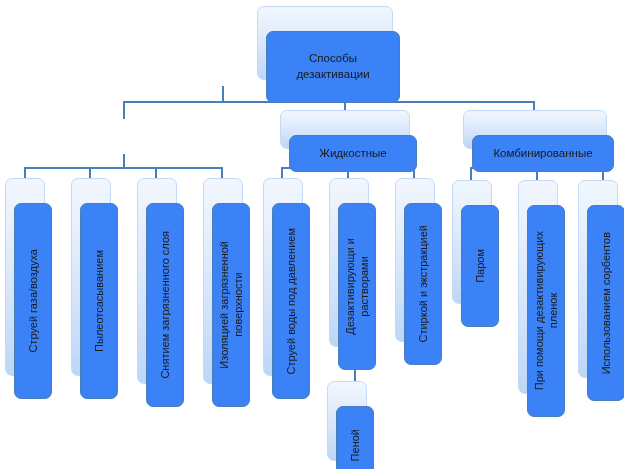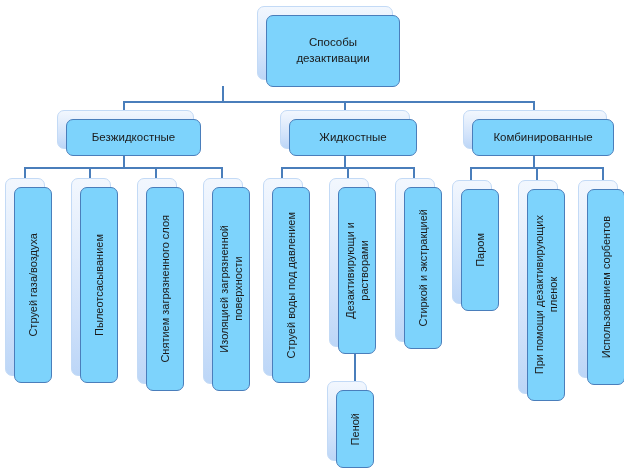--- a/index.html
+++ b/index.html
@@ -23,24 +23,24 @@
   .node .shadow{
     position:absolute;
     left:0;top:0;
     width:100%;height:100%;
     border-radius:7px;
     background:linear-gradient(to bottom,#f2f7fe 0%,#e4eefc 30%,#cfe1fa 70%,#bcd6f7 100%);
     border:1px solid #c3daf6;
   }
   .node .face{
     position:absolute;
-    left:9px;top:9px;
+    left:9px;top:25px;
     width:100%;height:100%;
     border-radius:7px;
-    background:#7dd3fc;
+    background:#3b82f6;
     border:1.4px solid #4a7ebb;
     box-sizing:border-box;
     display:flex;
     align-items:center;
     justify-content:center;
     overflow:hidden;
   }
   .node .label{
     color:#1a1a1a;
     font-size:11px;
@@ -105,26 +105,20 @@
   <div class="conn vline" style="left:354px;top:353px;height:28px;"></div>
 
   <div class="node h" style="left:257px;top:6px;width:134px;height:72px;">
     <div class="shadow"></div>
     <div class="face">
       <span class="label">Способы
 дезактивации</span>
     </div>
   </div>
 
-  <div class="node h" style="left:57px;top:110px;width:135px;height:37px;">
-    <div class="shadow"></div>
-    <div class="face">
-      <span class="label">Безжидкостные</span>
-    </div>
-  </div>
 
   <div class="node h" style="left:463px;top:110px;width:142px;height:37px;">
     <div class="shadow"></div>
     <div class="face">
       <span class="label">Комбинированные</span>
     </div>
   </div>
 
   <div class="node h" style="left:280px;top:110px;width:128px;height:37px;">
     <div class="shadow"></div>

